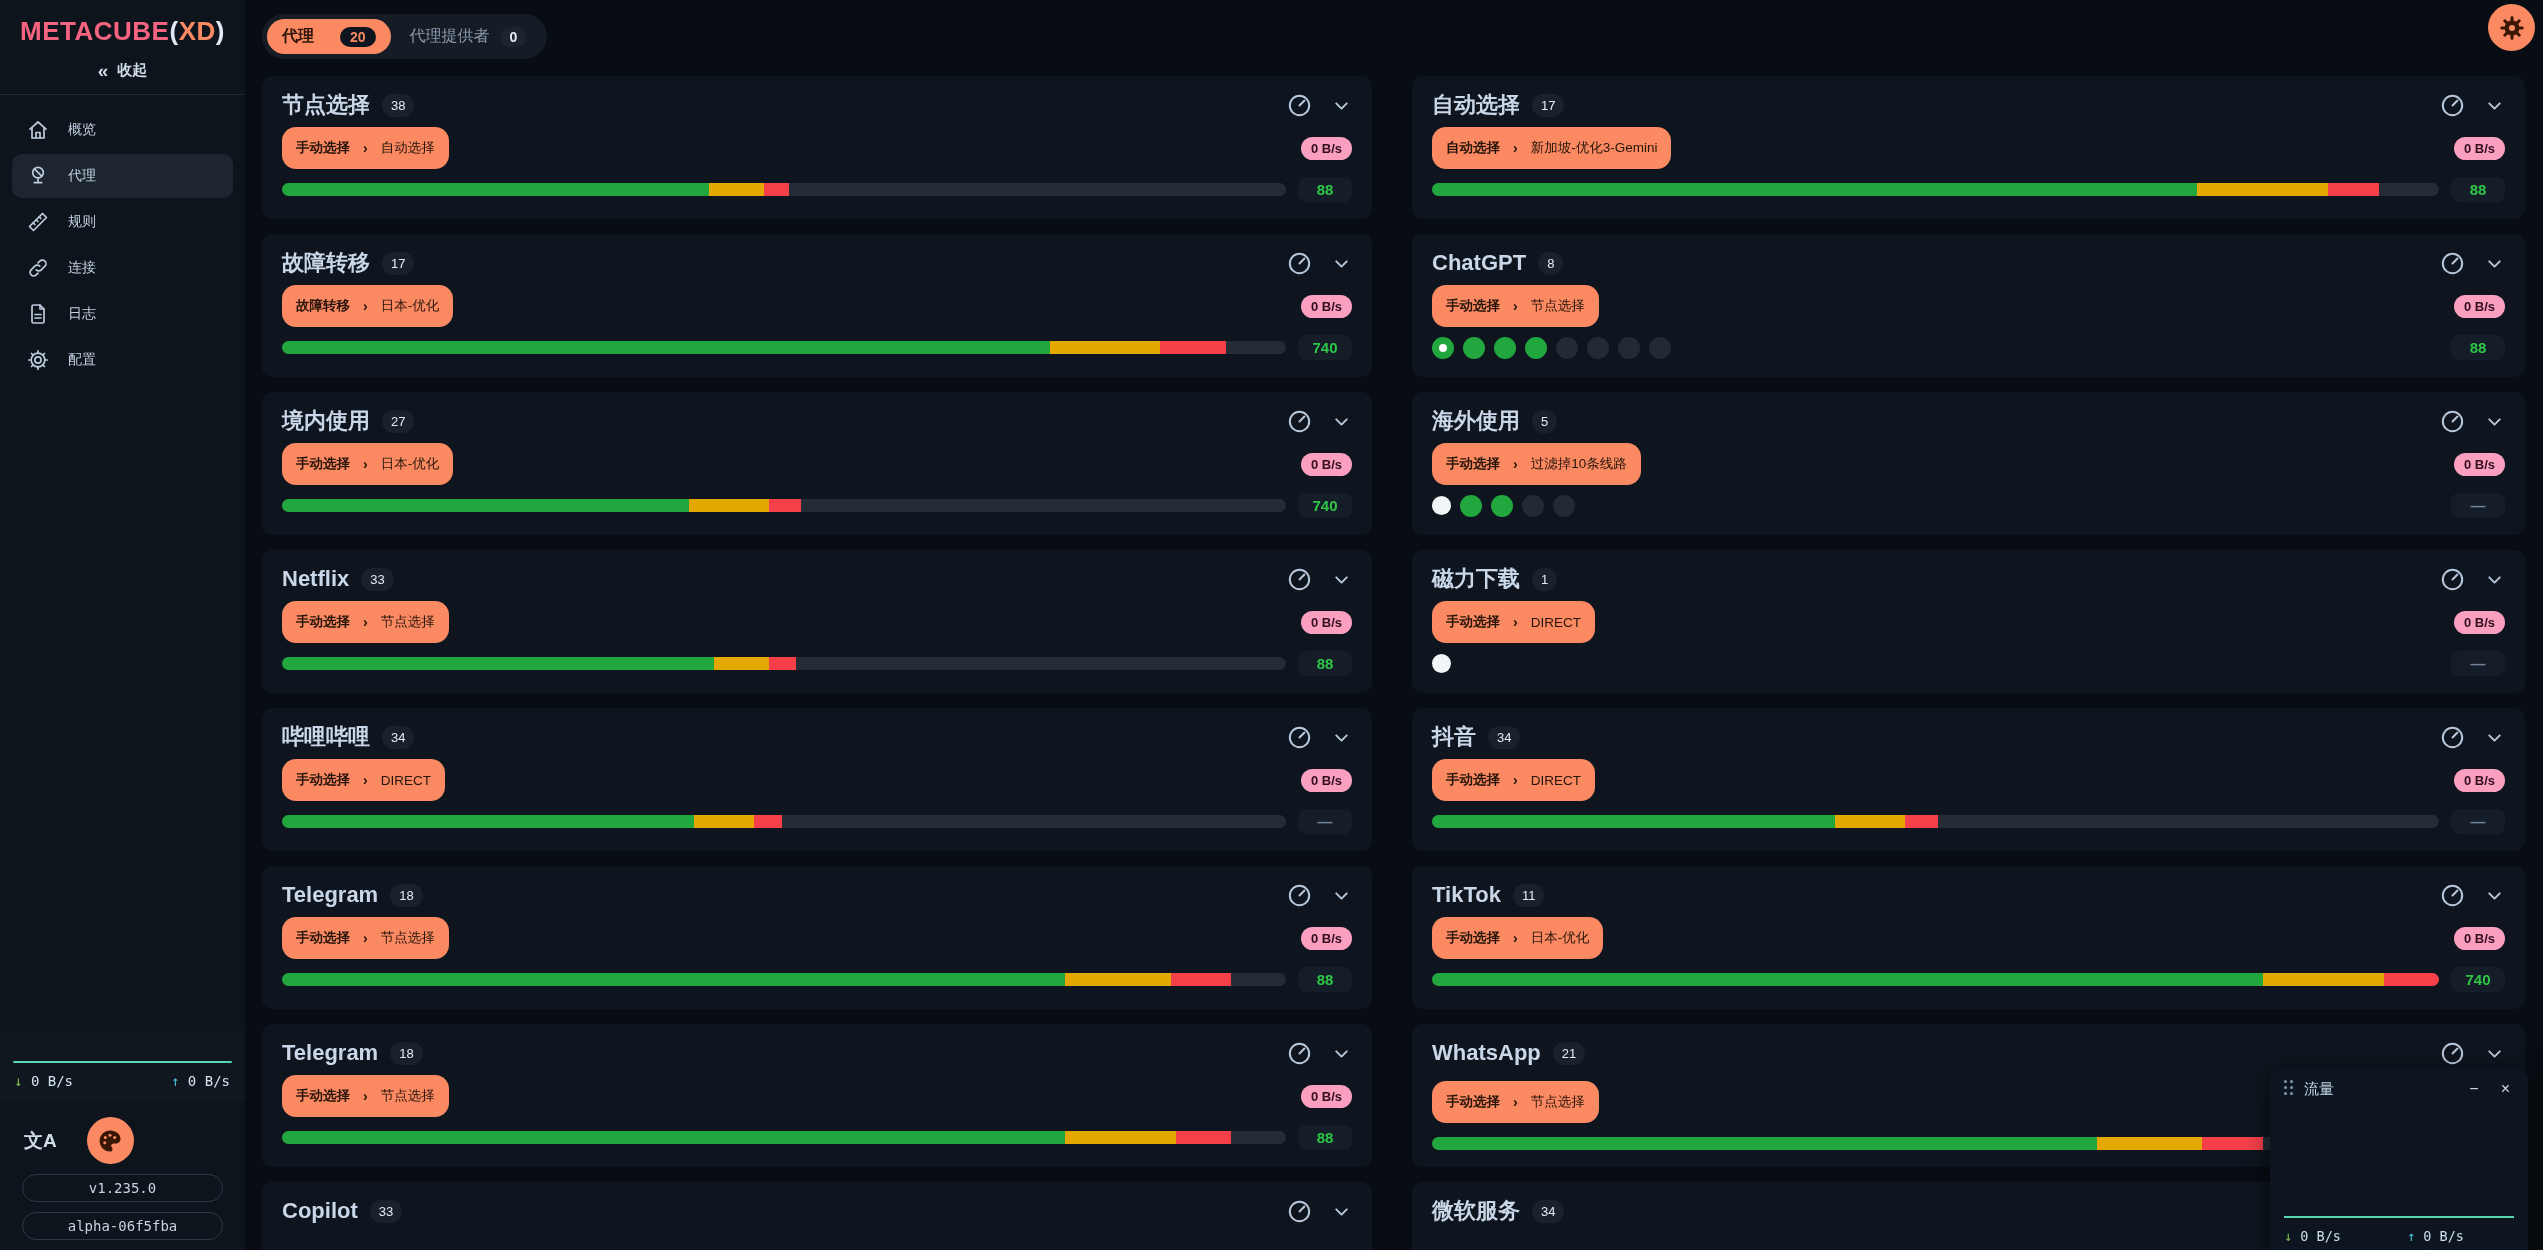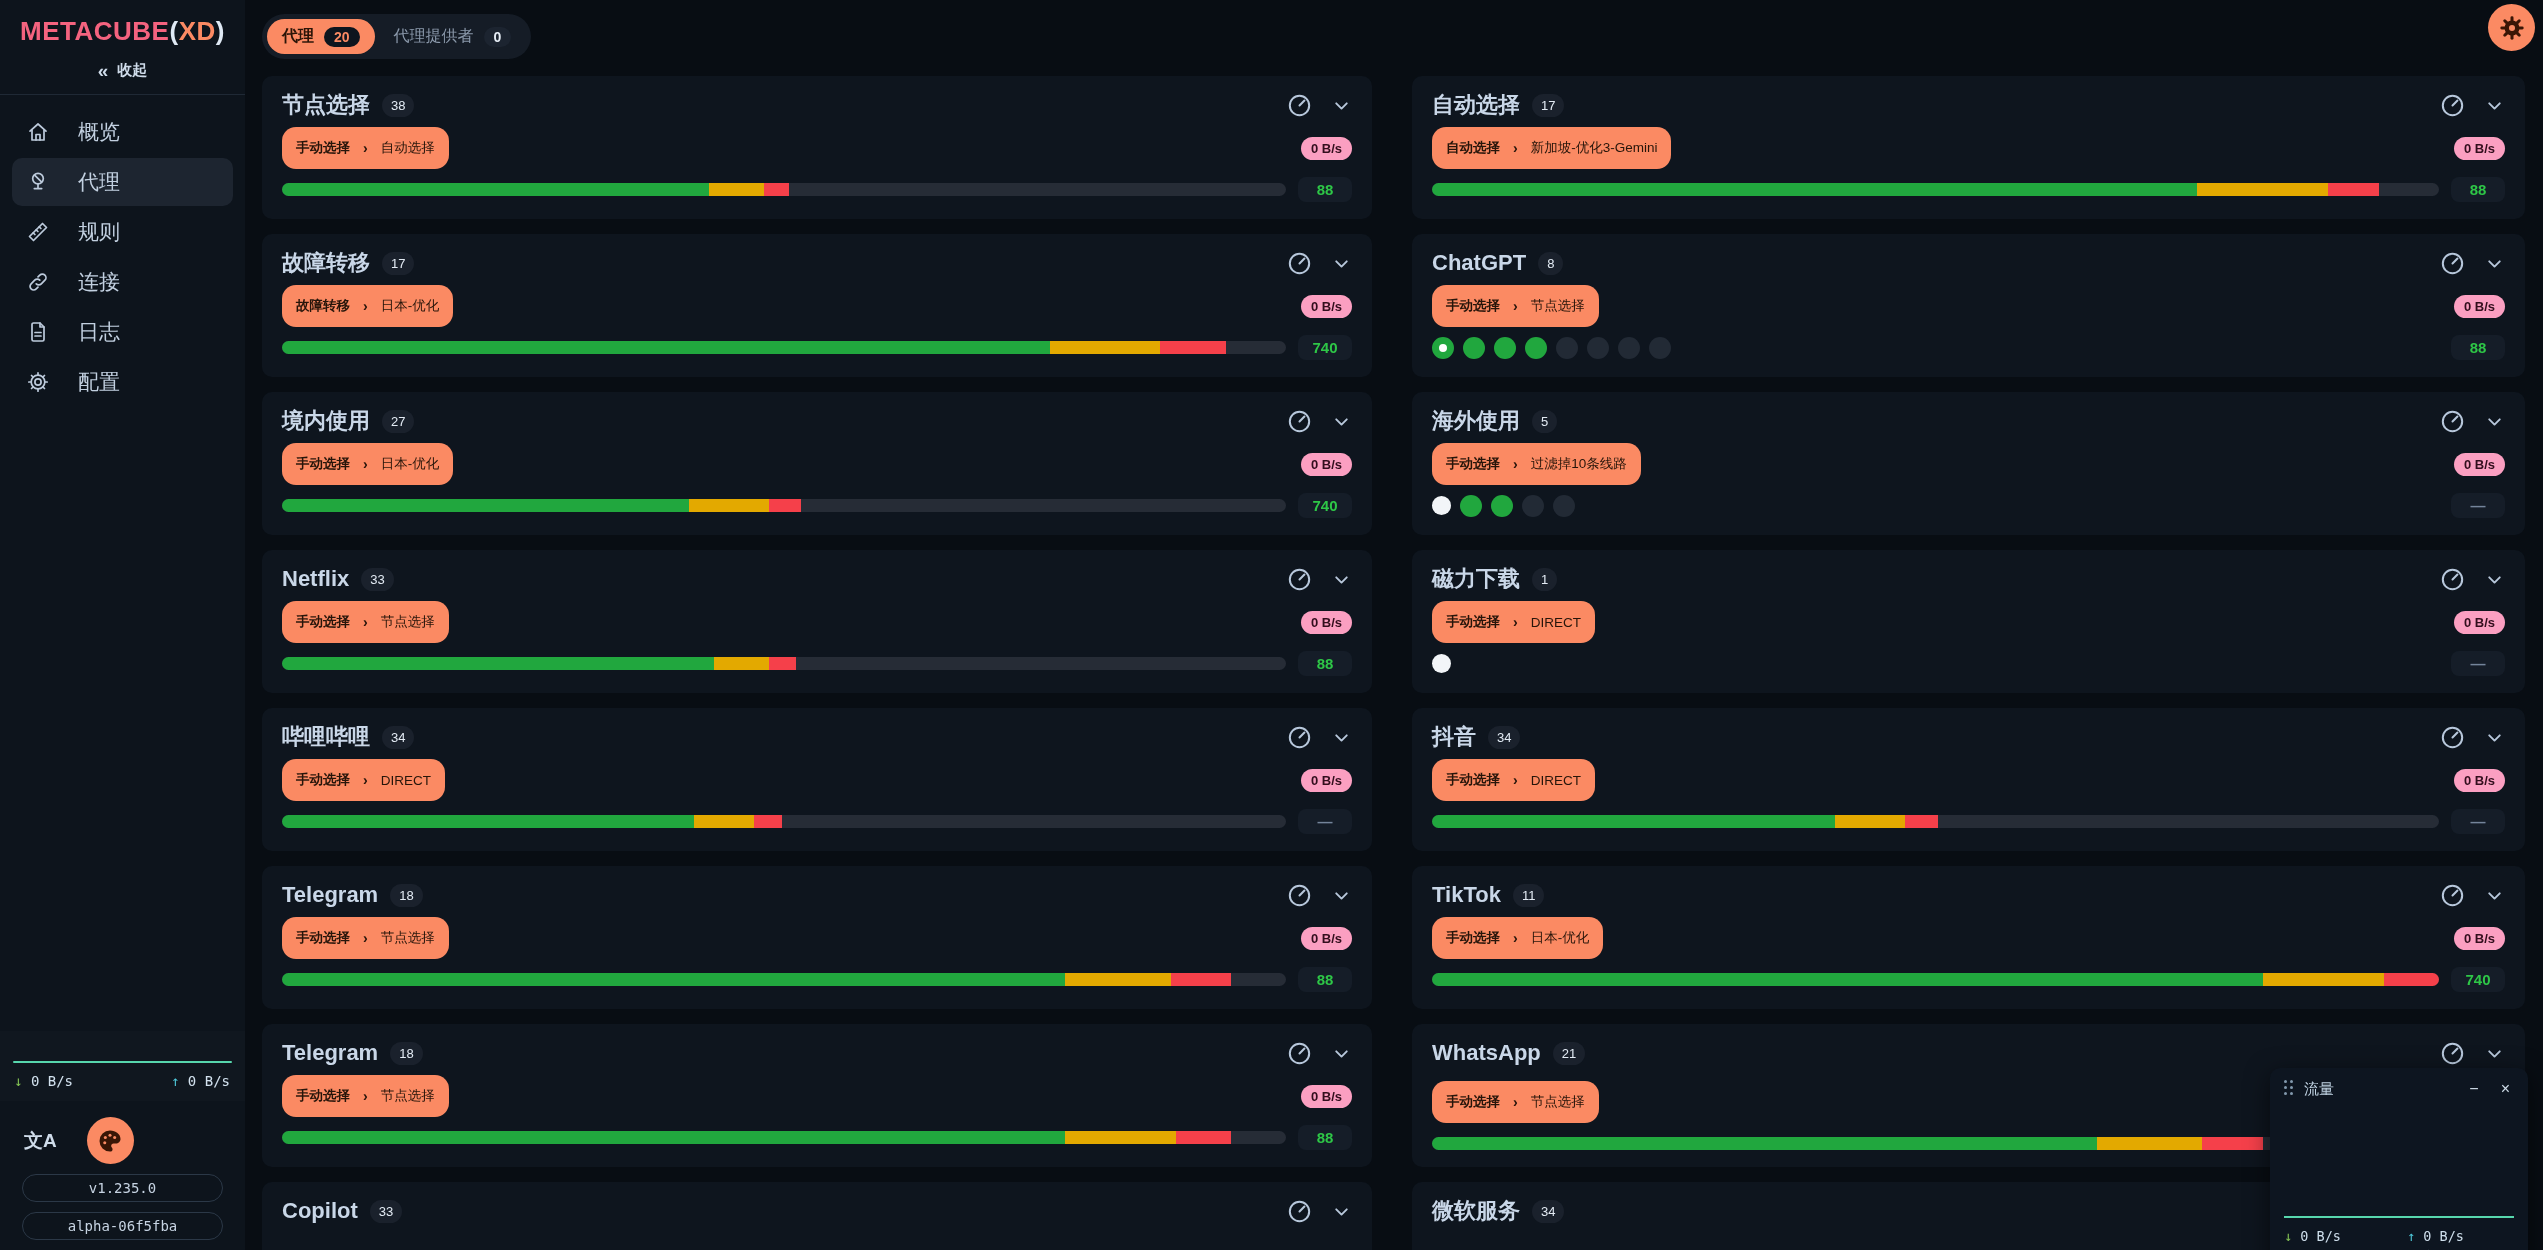--- a/index.html
+++ b/index.html
@@ -26,23 +26,23 @@
   .logo .l-accent { color:var(--accent,#fb8a63); }
   .collapse-btn {
     margin:14px auto 0; display:flex; align-items:center; gap:9px;
     background:none; border:none; color:#cfdcea; font-size:15px; font-weight:700; cursor:pointer;
     font-family:inherit;
   }
   .collapse-btn .chev { font-size:19px; line-height:1; }
   .side-divider { height:1px; background:#1f2935; margin-top:14px; }
   .nav { margin-top:12px; display:flex; flex-direction:column; }
   .nav-item {
-    display:flex; align-items:center; gap:28px;
+    display:flex; align-items:center; gap:18px;
     padding:10px 14px; margin:1px 12px; border-radius:10px;
-    color:#c2d0e0; font-size:21px; cursor:pointer;
+    color:#c2d0e0; font-size:14px; cursor:pointer;
   }
   .nav-item.active { background:#1d2530; }
   .nav-item svg { width:24px; height:24px; stroke:#bdcbdc; fill:none; stroke-width:1.7; stroke-linecap:round; stroke-linejoin:round; }
 
   .side-traffic {
     margin-top:auto;
     background:#10171f;
     padding:30px 13px 12px;
   }
   .spark-line { height:2px; background:var(--teal,#57d7ad); border-radius:1px; }
@@ -71,21 +71,21 @@
   .tabs {
     display:inline-flex; align-items:center; gap:4px;
     background:#151c26; border-radius:24px; padding:5px;
   }
   .tab {
     display:flex; align-items:center; gap:10px; border:none; background:none; cursor:pointer;
     padding:7px 15px; border-radius:19px; font-size:16px; color:#8b99ab; font-family:inherit;
   }
   .tab.active { background:var(--accent,#fb8a63); color:#2a1407; font-weight:700; }
   .tab .tab-badge { background:#1c2430; color:#e6edf5; border-radius:12px; padding:2px 10px; font-size:14px; font-weight:700; }
-  .tab.active .tab-badge { background:#0e151e; color:var(--accent,#fb8a63); }
+  .tab.active .tab-badge { background:#0e151e; color:var(--accent,#fb8a63);margin-left:16px; }
   .gear-btn { position:absolute; top:4px; right:8px; }
 
   .cards {
     display:grid; grid-template-columns:1110px 1113px; column-gap:40px; row-gap:15px;
     grid-auto-rows:143px; padding:10px 18px 0 17px;
   }
   .card {
     background:#0e151e; border-radius:10px; padding:16px 20px 17px;
     display:flex; flex-direction:column; justify-content:space-between; overflow:hidden;
   }

